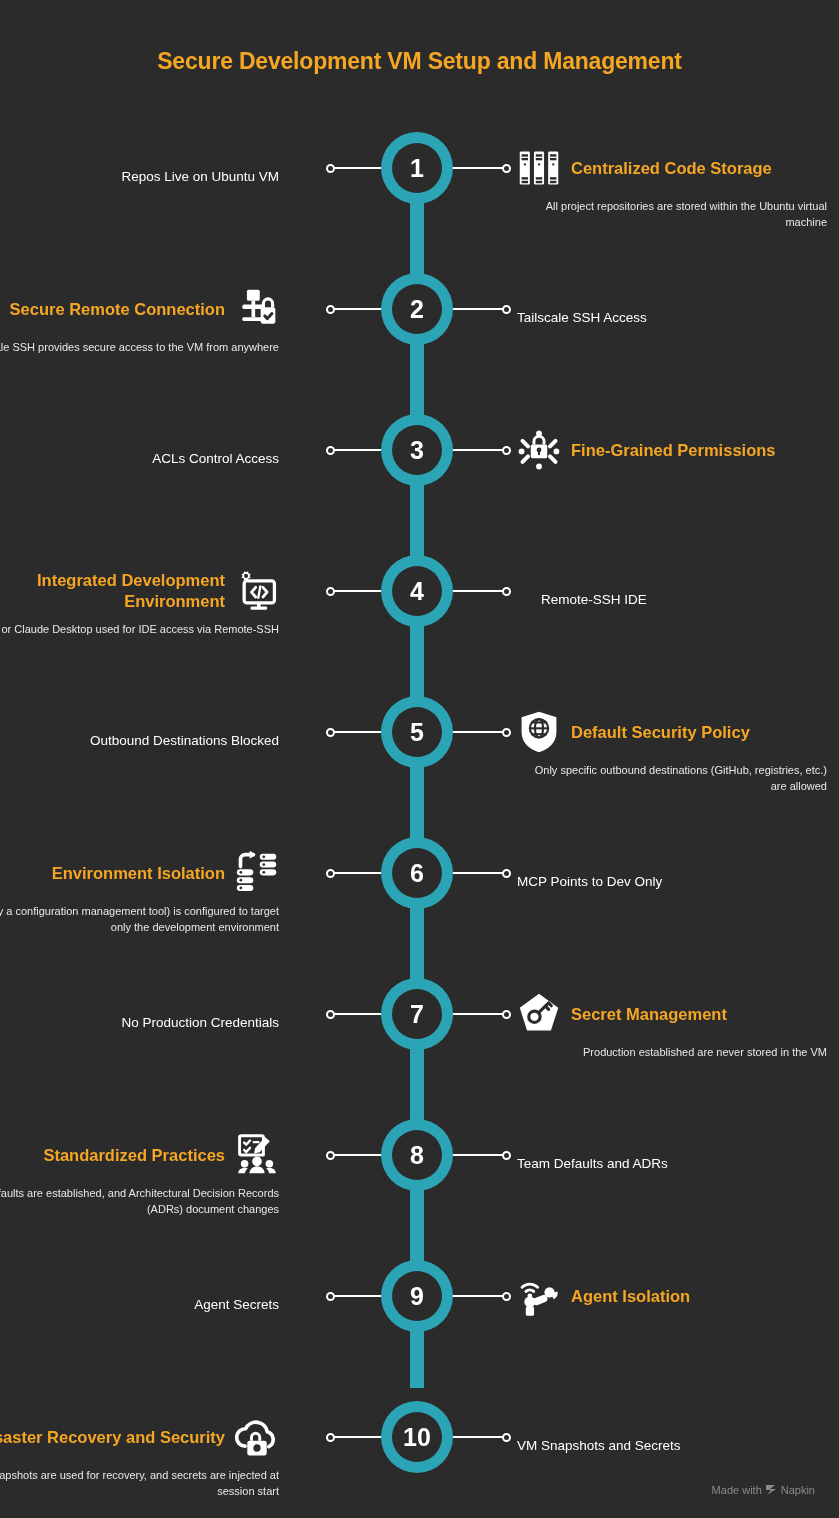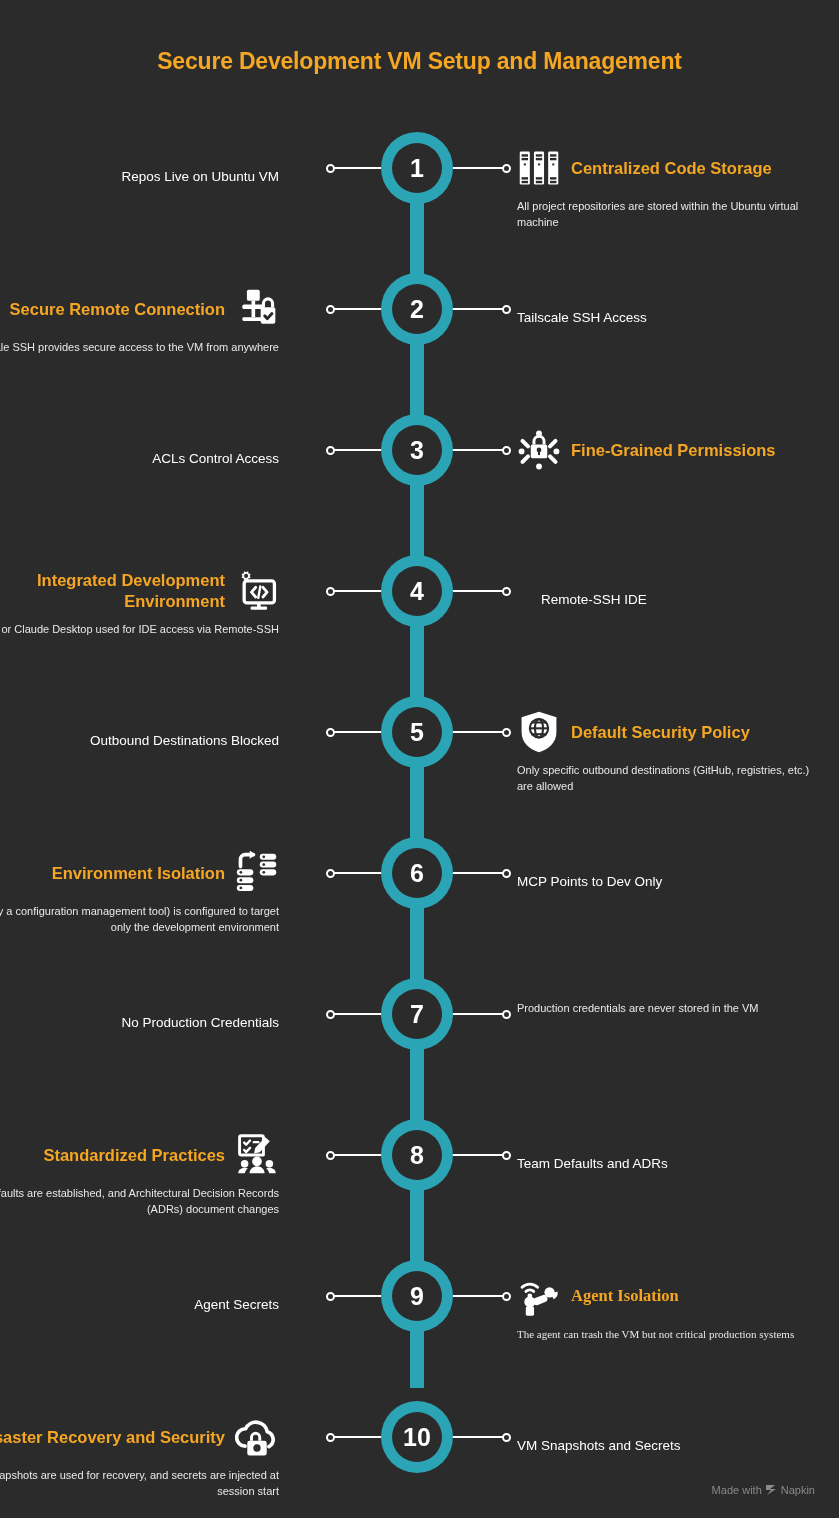--- a/index.html
+++ b/index.html
@@ -97,21 +97,21 @@
   }
   .dot.left  { left: 326px; }
   .dot.right { left: 502px; }
 
   
   .side {
     position: absolute;
     box-sizing: border-box;
   }
   .side.left  { right: 560px; width: 340px; text-align: right; }
-  .side.right { left: 517px;  width: 310px; text-align: left; }
+  .side.right { left: 517px;  width: 310px; text-align: right; }
 
   .side-head {
     display: flex;
     align-items: center;
     gap: 10px;
   }
   .side.left .side-head  { justify-content: flex-end; }
   .side.right .side-head { justify-content: flex-start; }
 
   .heading {
@@ -393,21 +393,35 @@
       <div class="dot right"></div>
       <div class="node">
         <div class="node-inner">7</div>
       </div>
       <div class="side left" style="top: 0px;">
         <div class="side-head">
           <div class="plain-label">No Production Credentials</div>
         </div>
       </div>
       <div class="side right" style="top: -22px;">
-        <div class="desc">Production credentials are never stored in the VM</div>
+        <div class="side-head">
+          <span class="icon">
+            <svg viewBox="0 0 48 48">
+      <path d="M24 2 L45 17.2 L37 42 H11 L3 17.2 Z" fill="#ffffff"></path>
+      <g fill="none" stroke="#2b2b2b" stroke-width="3.4" stroke-linecap="round">
+        <circle cx="19" cy="27" r="6.2"></circle>
+        <path d="M23.6 22.6 L34 12.5"></path>
+        <path d="M31 15.5 L34.5 19"></path>
+        <path d="M34.5 12 L37.5 15"></path>
+      </g>
+    </svg>
+          </span>
+          <div class="heading">Secret Management</div>
+        </div>
+        <div class="desc">Production established are never stored in the VM</div>
       </div>
     </div>
     <div class="row" style="top: 1155px;">
       <div class="conn left"></div>
       <div class="dot left"></div>
       <div class="conn right"></div>
       <div class="dot right"></div>
       <div class="node">
         <div class="node-inner">8</div>
       </div>
@@ -448,41 +462,40 @@
       <div class="conn right"></div>
       <div class="dot right"></div>
       <div class="node">
         <div class="node-inner">9</div>
       </div>
       <div class="side left" style="top: 0px;">
         <div class="side-head">
           <div class="plain-label">Agent Secrets</div>
         </div>
       </div>
-      <div class="side right" style="top: -22px; font-family: Liberation Serif, serif;">
+      <div class="side right" style="top: -22px;">
         <div class="side-head">
           <span class="icon">
             <svg viewBox="0 0 48 48">
       <g fill="none" stroke="#ffffff" stroke-width="3.1" stroke-linecap="round">
         <path d="M5.5 14.5 a12 12 0 0 1 17 0"></path>
         <path d="M9.8 19 a6.2 6.2 0 0 1 8.4 0"></path>
       </g>
       <circle cx="14" cy="24" r="2.6" fill="#ffffff"></circle>
       <g fill="#ffffff">
         <circle cx="14" cy="30.5" r="6"></circle>
         <rect x="9.6" y="35.5" width="9" height="10" rx="1.6"></rect>
         <rect x="17" y="24.5" width="16.5" height="8" rx="4" transform="rotate(-22 25 28.5)"></rect>
         <circle cx="35.5" cy="20" r="5.6"></circle>
         <path d="M40 27.5 a7.6 7.6 0 0 0 4.2 -8.4 l-4.6 1.4 a2.9 2.9 0 0 1 -1.6 3.2 z"></path>
       </g>
     </svg>
           </span>
           <div class="heading">Agent Isolation</div>
         </div>
-        <div class="desc">The agent can trash the VM but not critical production systems</div>
       </div>
     </div>
     <div class="row" style="top: 1437px;">
       <div class="conn left"></div>
       <div class="dot left"></div>
       <div class="conn right"></div>
       <div class="dot right"></div>
       <div class="node">
         <div class="node-inner">10</div>
       </div>

